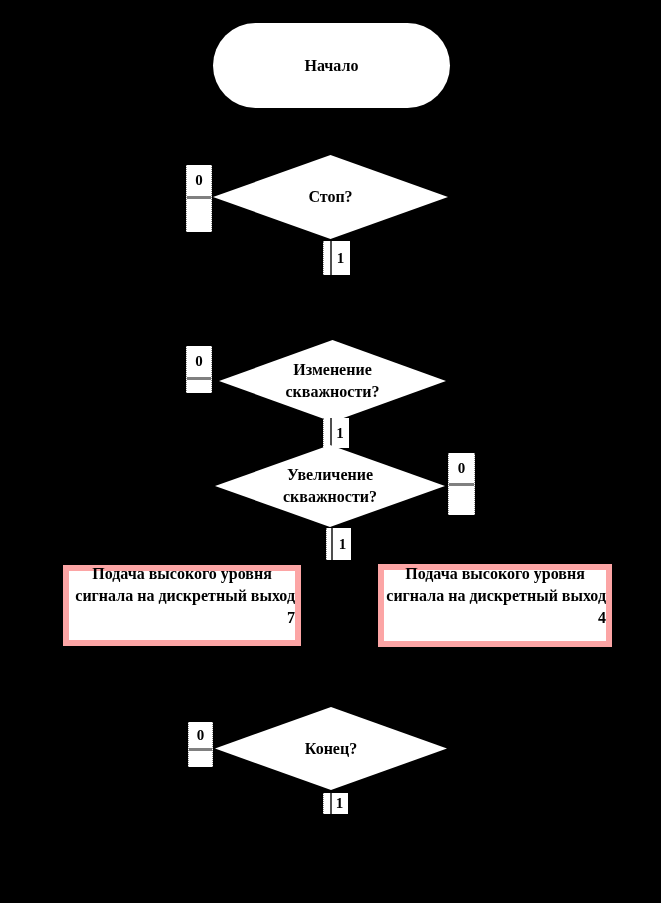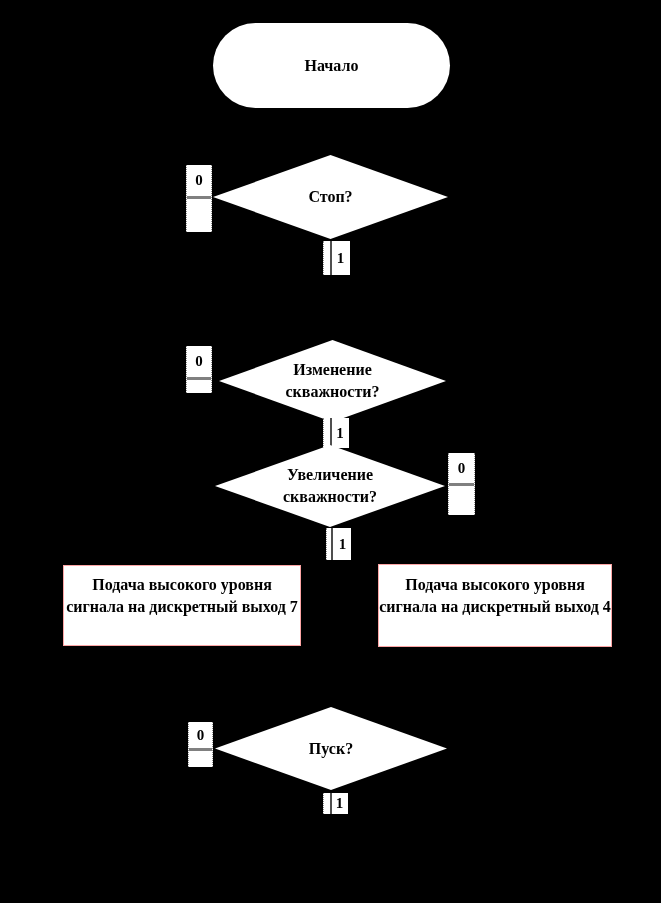--- a/index.html
+++ b/index.html
@@ -8,21 +8,21 @@
     font-family:"Liberation Serif","DejaVu Serif",serif; font-weight:bold; color:#000;
     overflow:hidden;
   }
   .node {
     position:absolute; background:#ffffff;
     display:flex; flex-direction:column; align-items:center; justify-content:center;
     text-align:right; font-size:16px; line-height:22px;
   }
   .terminator { border-radius:43px; }
   .diamond { clip-path:polygon(50% 0%, 100% 50%, 50% 100%, 0% 50%); }
-  .process { border:1px solid #fca5a5; box-sizing:border-box; padding-bottom:19px; }
+  .process { border:6px solid #fca5a5; box-sizing:border-box; padding-bottom:19px; }
   .node span { display:block; }
 
   
   .lbl {
     position:absolute; background:#ffffff; font-size:15px; line-height:15px;
     box-sizing:border-box;
   }
   .lbl0 { border-left:1px dotted #8f8f8f; border-right:1px dotted #8f8f8f; }
   .lbl1 { border-left:1px dotted #8f8f8f; }
   .lbl .hline { position:absolute; left:0; width:100%; height:3px; background:#808080; }
@@ -113,21 +113,21 @@
   <div id="r-out1" class="node process">
     <span>Подача высокого уровня</span>
     <span>сигнала на дискретный выход 7</span>
   </div>
   <div id="r-out2" class="node process">
     <span>Подача высокого уровня</span>
     <span>сигнала на дискретный выход 4</span>
   </div>
 
   <div id="d-stop" class="node diamond">
-    <span>Пуск?</span>
+    <span>Конец?</span>
   </div>
   <div id="lbl-stop-0" class="lbl lbl0">
     <span class="num">0</span>
     <span class="hline"></span>
   </div>
   <div id="lbl-stop-1" class="lbl lbl1">
     <span class="vline"></span>
     <span class="num">1</span>
   </div>
 

